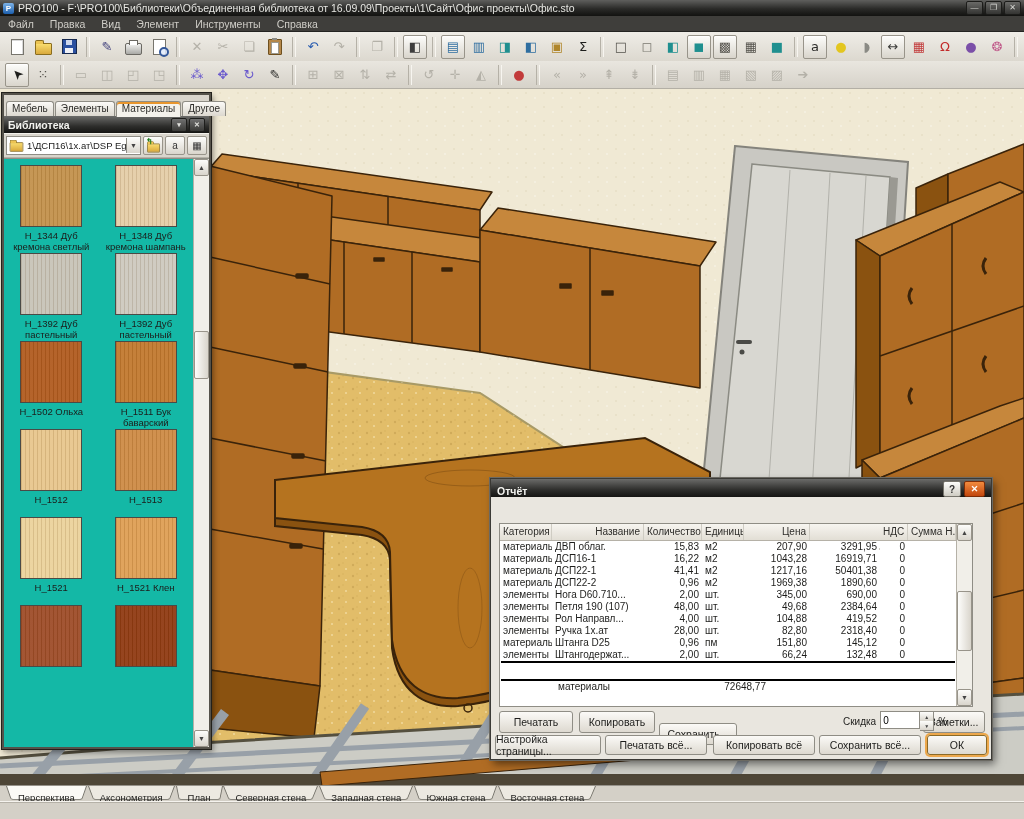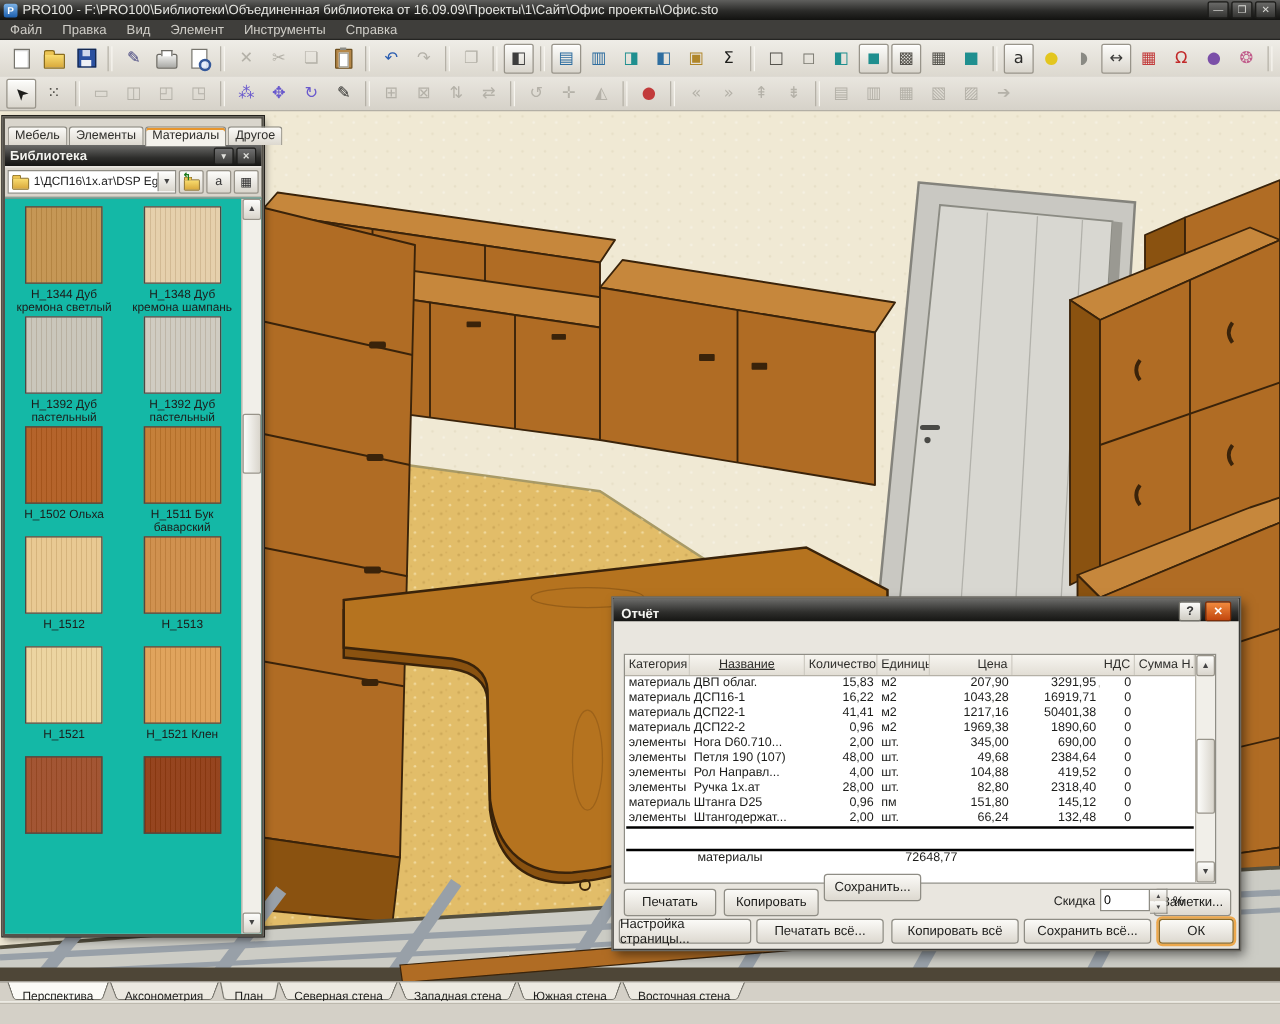--- a/index.html
+++ b/index.html
@@ -587,21 +587,21 @@
     <div class="btns">
       <div id="dlg-help">?</div>
       <div id="dlg-close">✕</div>
     </div>
   </div>
 
   <div id="dlg-table">
     <div id="tbl-main">
       <div id="tbl-head">
           <span style="width: 52px; text-align: left;">Категория</span>
-          <span style="width: 92px; text-align: center; text-decoration: underline;">Название</span>
+          <span style="width: 92px; text-align: right;">Название</span>
           <span style="width: 58px; text-align: right;">Количество</span>
           <span style="width: 42px; text-align: left;">Единицы</span>
           <span style="width: 66px; text-align: right;">Цена</span>
           <span style="width: 70px; text-align: right; margin-top: 24px;">Стоимость</span>
           <span style="width: 28px; text-align: right;">НДС</span>
           <span style="width: 48px; text-align: left;">Сумма Н...</span>
         </div>
       <div id="tbl-rows" style="display:flex;flex-direction:column;overflow:hidden;flex:1">
           <div class="trow">
             <span style="width: 52px; text-align: left;">материалы</span>
@@ -717,21 +717,21 @@
       <div style="flex:1;position:relative">
         <div class="sthumb" style="position:absolute;top:50px;height:58px;left:0"></div>
       </div>
       <div class="sbtn">▼</div>
     </div>
   </div>
 
   <div id="dlg-btnrow">
       <div class="dlgbtn" style="left: 8px; top: 232px; width: 72px;">Печатать</div>
       <div class="dlgbtn" style="left: 88px; top: 232px; width: 74px;">Копировать</div>
-      <div class="dlgbtn" style="left: 168px; top: 220px; width: 76px;">Сохранить...</div>
+      <div class="dlgbtn" style="left: 168px; top: 244px; width: 76px;">Сохранить...</div>
       <div class="dlgbtn" style="left: 432px; top: 232px; width: 60px;">Заметки...</div>
     </div>
 
   <div id="discount-wrap" style="left:352px;top:232px">
     <span class="dlglabel">Скидка</span>
     <span style="display:flex">
       <span id="discount-input">0</span>
       <span id="discount-spin">
           <div>▲</div>
           <div>▼</div>

